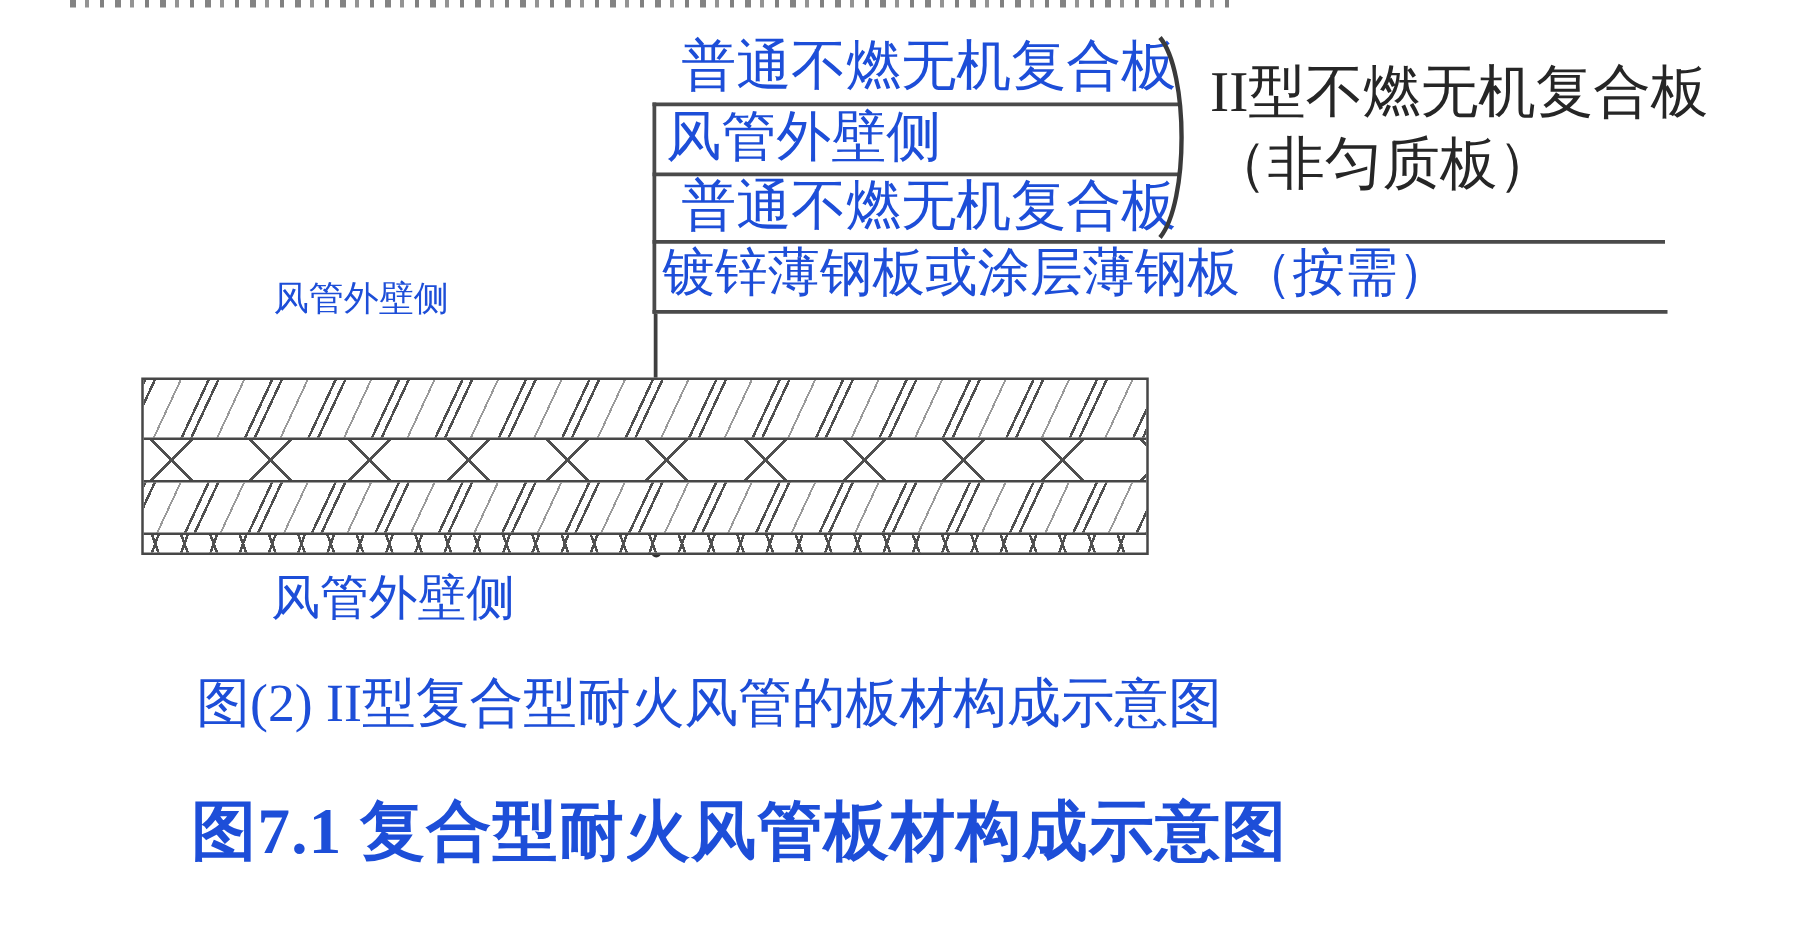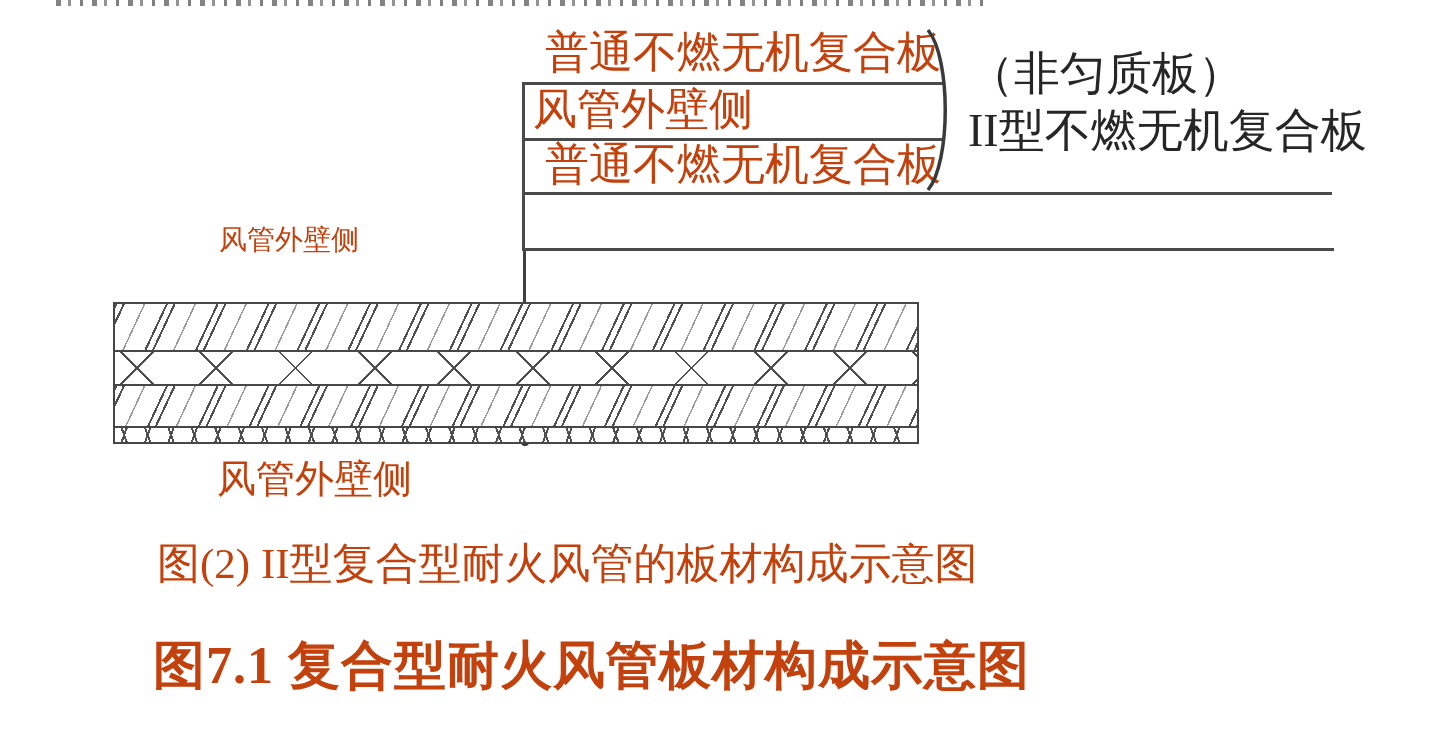--- a/index.html
+++ b/index.html
@@ -4,21 +4,21 @@
 <style>
   html,body{margin:0;padding:0;background:#ffffff;}
   .stage{
     position:relative;
     width:1440px;height:744px;
     background:#ffffff;
     overflow:hidden;
     font-family:"Liberation Serif","DejaVu Serif",serif;
     color:#222222;
   }
-  .txt{position:absolute;white-space:nowrap;line-height:1.0;color:#c2410c;}
+  .txt{position:absolute;white-space:nowrap;line-height:1.0;color:#1d4ed8;}
 
   
   .clipped-row{
     position:absolute;left:56px;top:0;width:934px;height:6px;opacity:.75;
     background:repeating-linear-gradient(90deg,
       #5a5a5a 0 5px,transparent 5px 12px,
       #6f6f6f 12px 15px,transparent 15px 24px,
       #555 24px 27px,transparent 27px 36px);
   }
 
@@ -82,28 +82,29 @@
 
   <div class="hline" style="left:522px;top:82px;width:421px;"></div>
   <div class="hline" style="left:522px;top:138px;width:421px;"></div>
   <div class="hline" style="left:522px;top:192px;width:810px;"></div>
   <div class="hline" style="left:522px;top:248px;width:812px;"></div>
   <div class="vline" style="left:522px;top:82px;height:169px;"></div>
 
   <div class="txt row-label" style="left:545px;top:31px;">普通不燃无机复合板</div>
   <div class="txt row-label" style="left:533px;top:88px;">风管外壁侧</div>
   <div class="txt row-label" style="left:545px;top:143px;">普通不燃无机复合板</div>
+  <div class="txt row-label-4" style="left:530px;top:198px;">镀锌薄钢板或涂层薄钢板（按需）</div>
 
   <svg class="bracket-svg" width="32" height="168" viewBox="0 0 32 168">
     <path d="M4 4 C 27 32, 27 136, 4 164" stroke="#3a3a3a" stroke-width="3.5" fill="none"></path>
   </svg>
 
   <div class="group-label">
+    <div>II型不燃无机复合板</div>
     <div>（非匀质板）</div>
-    <div>II型不燃无机复合板</div>
   </div>
 
   <div class="txt" style="left:219px;top:226px;font-size:28px;">风管外壁侧</div>
 
   <div class="leader-solid"></div>
   <div class="leader-dashed"></div>
   <div class="dot" style="left:521px;top:348px;"></div>
   <div class="dot" style="left:521px;top:383px;"></div>
   <div class="dot" style="left:521px;top:426px;"></div>
   <div class="dot" style="left:521px;top:438px;"></div>

